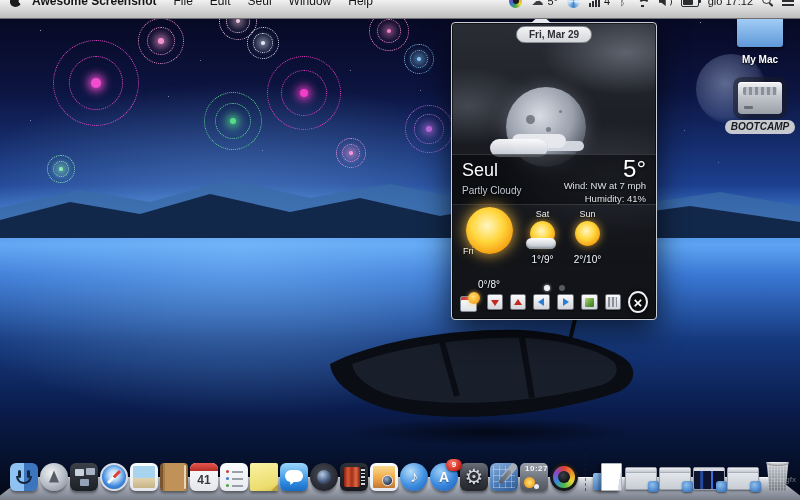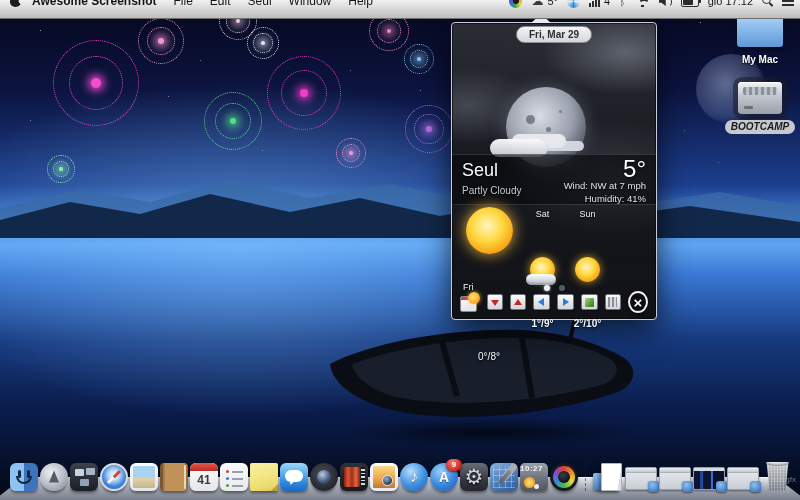--- a/index.html
+++ b/index.html
@@ -111,31 +111,31 @@
   .w-loc{position:absolute;left:0;right:0;top:131px;height:50px;z-index:5;box-sizing:border-box;
     background:rgba(6,8,12,.62);border-top:1px solid rgba(255,255,255,.14);
     padding:5px 10px;display:flex;justify-content:space-between;}
   .w-city{font-size:18px;color:#fafbfd;text-shadow:0 1px 2px #000;}
   .w-cond{font-size:10px;color:#c2c8d2;margin-top:4px;text-shadow:0 1px 2px #000;}
   .w-r{text-align:right;}
   .w-temp{font-size:24px;font-weight:normal;color:#fff;line-height:18px;text-shadow:0 1px 3px #000;}
   .w-wind,.w-hum{font-size:9.5px;color:#dde2e8;margin-top:2px;text-shadow:0 1px 2px #000;}
   .w-fc{position:absolute;left:0;right:0;top:181px;height:62px;z-index:5;display:flex;padding:0 6px;box-sizing:border-box;
     background:linear-gradient(rgba(22,24,30,.5), rgba(10,11,14,.15));border-top:1px solid rgba(255,255,255,.1);}
-  .fc{display:flex;flex-direction:column;align-items:center;gap:36px;}
+  .fc{display:flex;flex-direction:column;align-items:center;}
   .fc.small{width:45px;padding-top:4px;}
   .fc.large{width:62px;position:relative;}
   .fc-day{font-size:9px;color:#eef2f8;text-shadow:0 1px 2px #000;}
   .fc-temps{font-size:10px;color:#f4f8fc;text-shadow:0 1px 2px #000;}
   .fc-icon{border-radius:50%;position:relative;flex:none;
     background:radial-gradient(circle at 45% 40%, #fff6c2, #ffd63c 42%, #f59e12 75%, rgba(245,158,18,0) 82%);
     box-shadow:0 0 9px rgba(255,190,60,.75);}
   .fc.small .fc-day{order:1;margin-bottom:2px;}
   .fc.small .fc-icon{order:2;width:25px;height:25px;}
-  .fc.small .fc-temps{order:3;margin-top:0;font-weight:bold;}
+  .fc.small .fc-temps{order:3;margin-top:8px;}
   .fc.large .fc-icon{order:1;width:47px;height:47px;margin-top:2px;box-shadow:0 0 15px rgba(255,195,70,.9);}
   .fc.large .fc-day{order:2;align-self:flex-start;margin:-8px 0 4px 5px;}
   .fc.large .fc-temps{order:3;margin-top:19px;}
   .fc-icon.partly::after{content:"";position:absolute;left:-4px;bottom:-3px;width:30px;height:11px;border-radius:7px;
     background:linear-gradient(#fefefe,#b6bcc6);box-shadow:inset 0 -2px 2px rgba(120,128,140,.6);}
   .w-dots{position:absolute;left:0;right:0;top:262px;display:flex;justify-content:center;gap:9px;z-index:5;}
   .dot{width:6px;height:6px;border-radius:50%;}
   .dot.on{background:#eef1f5;box-shadow:0 0 3px rgba(255,255,255,.8);}
   .dot.off{background:#565a62;}
   .w-toolbar{position:absolute;left:8px;right:8px;bottom:4px;height:26px;display:flex;align-items:center;gap:7px;z-index:6;}
@@ -247,21 +247,21 @@
   .sysprefs{background:linear-gradient(#6a6e78,#34373e 60%,#24262c);}
   .sysprefs::after{content:"⚙";position:absolute;inset:0;display:flex;align-items:center;justify-content:center;
     font-size:21px;color:#d0d4dc;text-shadow:0 1px 2px #000;}
   .xcode{background:linear-gradient(150deg,#8ab0dc,#4878b4 60%,#2e5a94);}
   .xcode::before{content:"";position:absolute;inset:3px;
     background:repeating-linear-gradient(0deg, rgba(255,255,255,.3) 0 1px, transparent 1px 6px),
                repeating-linear-gradient(90deg, rgba(255,255,255,.3) 0 1px, transparent 1px 6px);}
   .xcode::after{content:"";position:absolute;left:13px;top:6px;width:4px;height:16px;border-radius:2px;
     background:linear-gradient(#8a8e96,#5a5e66);transform:rotate(40deg);box-shadow:0 -7px 0 1.5px #a8aeb6;}
   .wclock{border-radius:5px;background:linear-gradient(#9aa0aa,#6a707a 60%,#50555e);}
-  .wclock .di-text{position:absolute;top:2px;left:0;right:0;text-align:left;
+  .wclock .di-text{position:absolute;top:2px;left:0;right:0;text-align:right;
     font:bold 8px/1 "Liberation Sans",sans-serif;color:#f2f4f8;letter-spacing:.5px;}
   .wclock::after{content:"";position:absolute;left:4px;bottom:3px;width:11px;height:11px;border-radius:50%;
     background:radial-gradient(circle,#ffe47a,#f0a020 75%);box-shadow:7px 4px 0 -3px #e8ecf2;}
   .lens{border-radius:50%;background:radial-gradient(circle,#222 30%,#0c0d10);}
   .lens::before{content:"";position:absolute;inset:3px;border-radius:50%;
     background:conic-gradient(#e04038,#e89028,#e8d838,#48b848,#3888e0,#8848c8,#e04038);}
   .lens::after{content:"";position:absolute;inset:8px;border-radius:50%;
     background:radial-gradient(circle at 40% 35%, #3a4048, #101318 70%);}
   .sep{width:0;height:38px;border-left:1px dashed rgba(28,30,38,.55);margin:0 5px;box-shadow:none;border-radius:0;}
   .stack{width:30px;box-shadow:none;}

